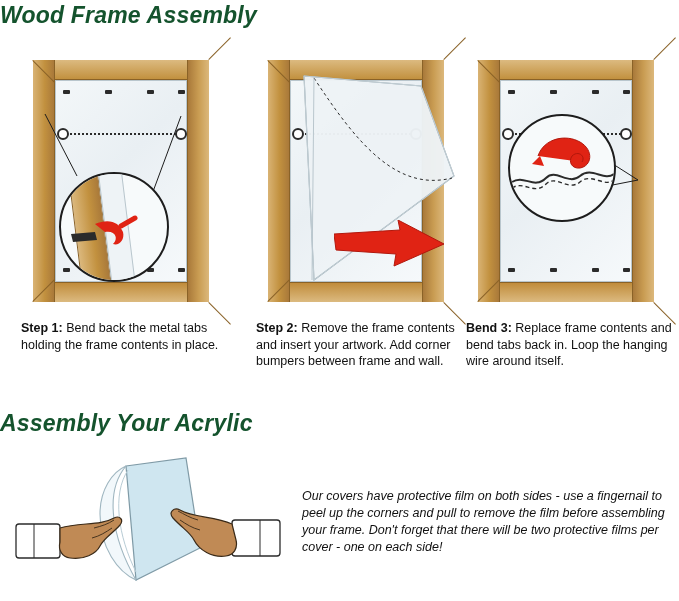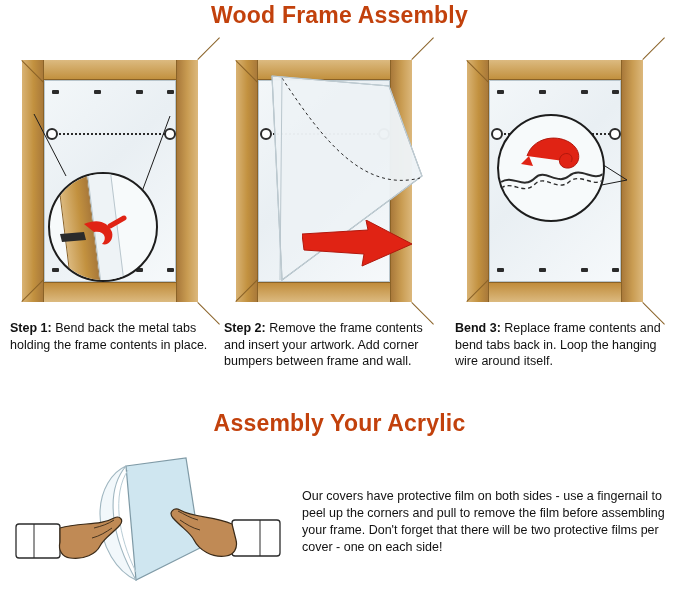--- a/index.html
+++ b/index.html
@@ -14,25 +14,25 @@
     color: #1a1a1a;
     overflow: hidden;
     position: relative;
   }
   .page {
     position: relative;
     width: 679px;
     height: 601px;
   }
   .title {
-    text-align: center;
     font-size: 23px;
     font-weight: 700;
-    color: #c2410c;
+    color: #14532d;
     letter-spacing: 0.2px;
+    font-style: italic;
   }
   #title-wood {
     position: absolute;
     top: 2px;
     left: 0;
     width: 679px;
   }
   #title-acrylic {
     position: absolute;
     top: 410px;
@@ -45,23 +45,24 @@
     position: absolute;
     top: 52px;
     left: 0;
     width: 679px;
     height: 330px;
   }
   .step {
     position: absolute;
     top: 0;
     width: 205px;
+    margin-left: 11px;
   }
   .step-1 { left: 10px; }
-  .step-2 { left: 224px; }
+  .step-2 { left: 245px; }
   .step-3 { left: 455px; }
 
   .figure {
     position: relative;
     width: 205px;
     height: 258px;
   }
   .caption {
     position: absolute;
     top: 268px;
@@ -197,20 +198,21 @@
     position: absolute;
   }
 
   
   .acrylic-row {
     position: absolute;
     top: 452px;
     left: 0;
     width: 679px;
     height: 140px;
+    font-style: italic;
   }
   .acrylic-figure {
     position: absolute;
     left: 8px; top: 0;
     width: 280px; height: 140px;
   }
   .acrylic-text {
     position: absolute;
     left: 302px; top: 36px;
     width: 372px;

